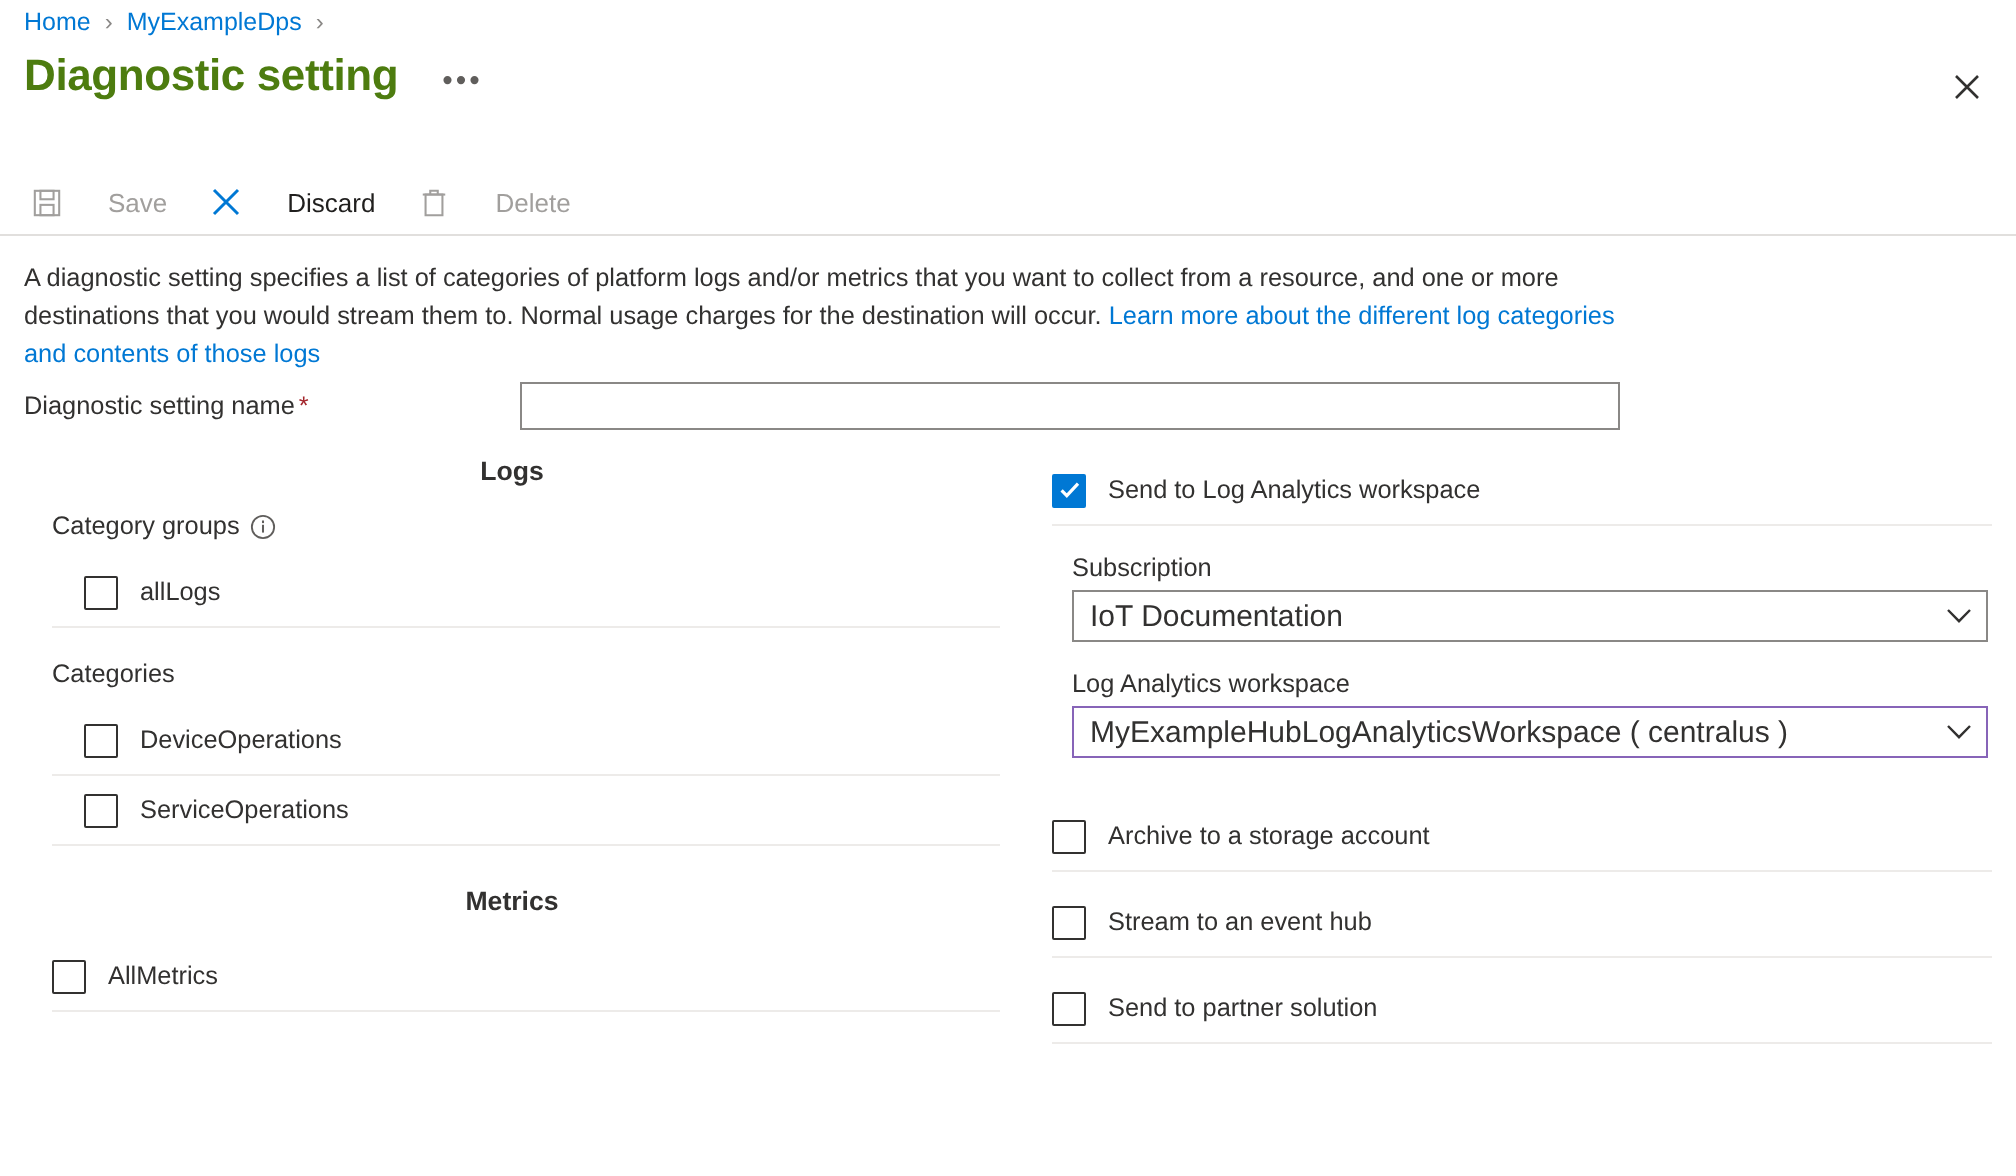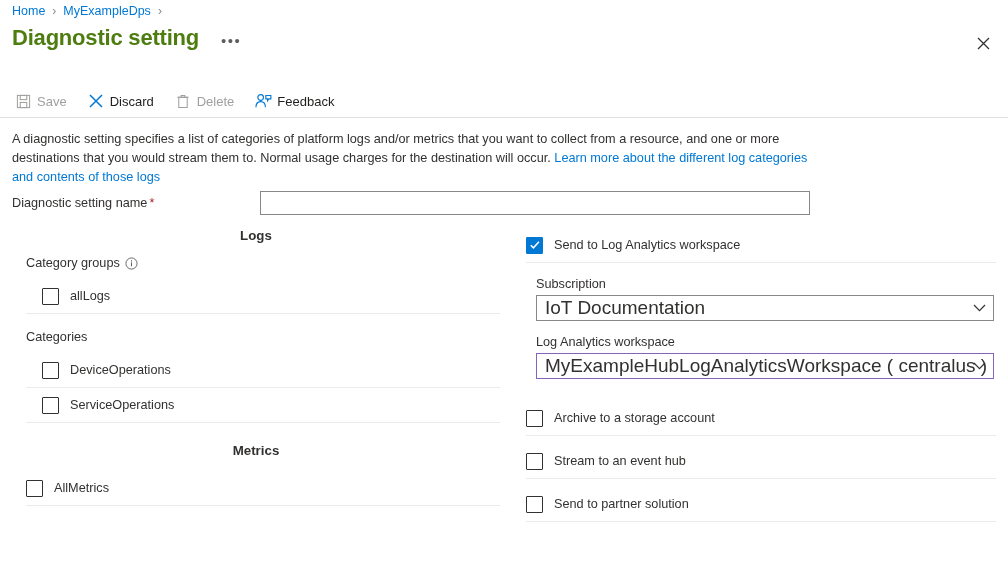--- a/index.html
+++ b/index.html
@@ -64,21 +64,21 @@
   .commandbar {
     position: absolute;
     left: 12px; top: 86px;
     display: flex;
     align-items: center;
     height: 30px;
   }
   .cmd {
     display: flex;
     align-items: center;
-    gap: 5px;
+    gap: 22px;
     height: 30px;
     padding: 0 9px 0 2px;
     margin-right: 9px;
     font-size: 13px;
     cursor: pointer;
     white-space: nowrap;
   }
   .cmd.enabled { color: #201f1e; }
   .cmd.disabled { color: #a19f9d; cursor: default; }
   .cmd .ico { width: 18px; height: 18px; display:flex; align-items:center; justify-content:center; }
@@ -206,21 +206,21 @@
   .select-wrap {
     position: relative;
     width: 458px;
     height: 26px;
   }
   .select-box {
     width: 458px;
     height: 26px;
     border: 1px solid #8a8886;
     background: #fff;
-    font-size: 19px;
+    font-size: 15px;
     color: #323130;
     display: flex;
     align-items: center;
     padding: 0 28px 0 8px;
     cursor: pointer;
     white-space: nowrap;
     overflow: hidden;
     text-overflow: ellipsis;
   }
   .select-box.focused { border: 1px solid #8764b8; }
@@ -281,30 +281,20 @@
       <span class="ico">
         <svg width="14" height="15" viewBox="0 0 14 16">
           <path d="M2.5 3.5 h9 v11 h-9 z" stroke-width="1.1"></path>
           <path d="M1 3.5 h12" stroke-width="1.1"></path>
           <path d="M5 3.5 v-2 h4 v2" stroke-width="1.1"></path>
         </svg>
       </span>
       <span>Delete</span>
     </div>
 
-    <div class="cmd enabled">
-      <span class="ico">
-        <svg width="17" height="16" viewBox="0 0 18 16">
-          <circle cx="6" cy="4.3" r="3" stroke-width="1.2"></circle>
-          <path d="M1 14.5 C1 10.5 3.4 8.7 6 8.7 C8.6 8.7 11 10.5 11 14.5" stroke-width="1.2"></path>
-          <path d="M11.5 2.2 h5.3 v3.6 h-2.1 l-1.4 1.9 v-1.9 h-1.8 z" stroke-width="1.2"></path>
-        </svg>
-      </span>
-      <span>Feedback</span>
-    </div>
   </div>
   <div class="cmd-divider"></div>
 
   <div class="description">
     <span>A diagnostic setting specifies a list of categories of platform logs and/or metrics that you want to collect from a resource, and one or more destinations that you would stream them to. Normal usage charges for the destination will occur. </span><a>Learn more about the different log categories and contents of those logs</a>
   </div>
 
   <div class="name-row">
     <div class="name-label">
       <span>Diagnostic setting name</span><span class="req-star">*</span>

